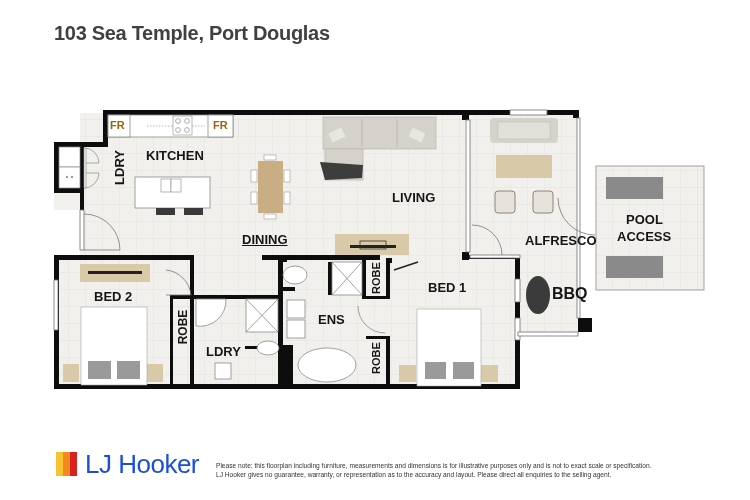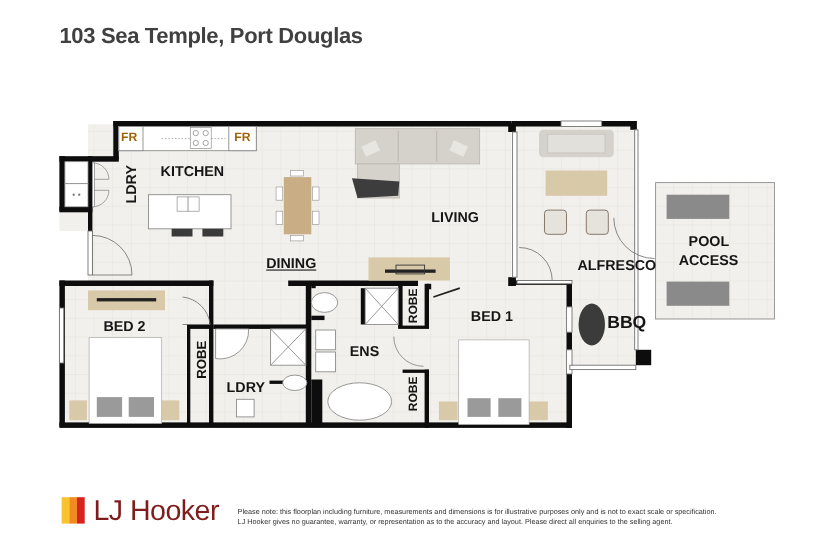--- a/index.html
+++ b/index.html
@@ -5,21 +5,21 @@
   html,body{margin:0;padding:0;background:#ffffff;}
   body{width:750px;height:500px;position:relative;overflow:hidden;font-family:"Liberation Sans",sans-serif;}
   .title{position:absolute;left:54px;top:22px;font-size:20px;font-weight:bold;color:#404040;letter-spacing:-0.3px;}
   .plan{position:absolute;left:0;top:0;width:750px;height:500px;}
   .room-label{position:absolute;font-family:"Liberation Sans",sans-serif;font-weight:bold;color:#151515;font-size:13px;white-space:nowrap;}
   .vert{transform:rotate(-90deg);transform-origin:center center;}
   .fr{position:absolute;font-weight:bold;font-size:11px;color:#a16207;}
   .logo{position:absolute;left:56px;top:452px;display:flex;align-items:center;}
   .logo .bars{display:flex;height:24px;margin-right:8px;}
   .logo .bars span{display:block;width:7px;height:24px;}
-  .logo .brand{font-size:26px;color:#7f1d1d;font-family:"Liberation Sans",sans-serif;letter-spacing:-0.5px;line-height:24px;}
+  .logo .brand{font-size:26px;color:#1d4ed8;font-family:"Liberation Sans",sans-serif;letter-spacing:-0.5px;line-height:24px;}
   .disclaimer{position:absolute;left:216px;top:461px;font-size:6.6px;color:#333;line-height:9px;width:480px;}
 </style>
 </head>
 <body>
 
 <div class="title">103 Sea Temple, Port Douglas</div>
 
 <svg class="plan" viewBox="0 0 750 500" xmlns="http://www.w3.org/2000/svg">
   <defs>
     <pattern id="tiles" width="17" height="17" patternUnits="userSpaceOnUse">

